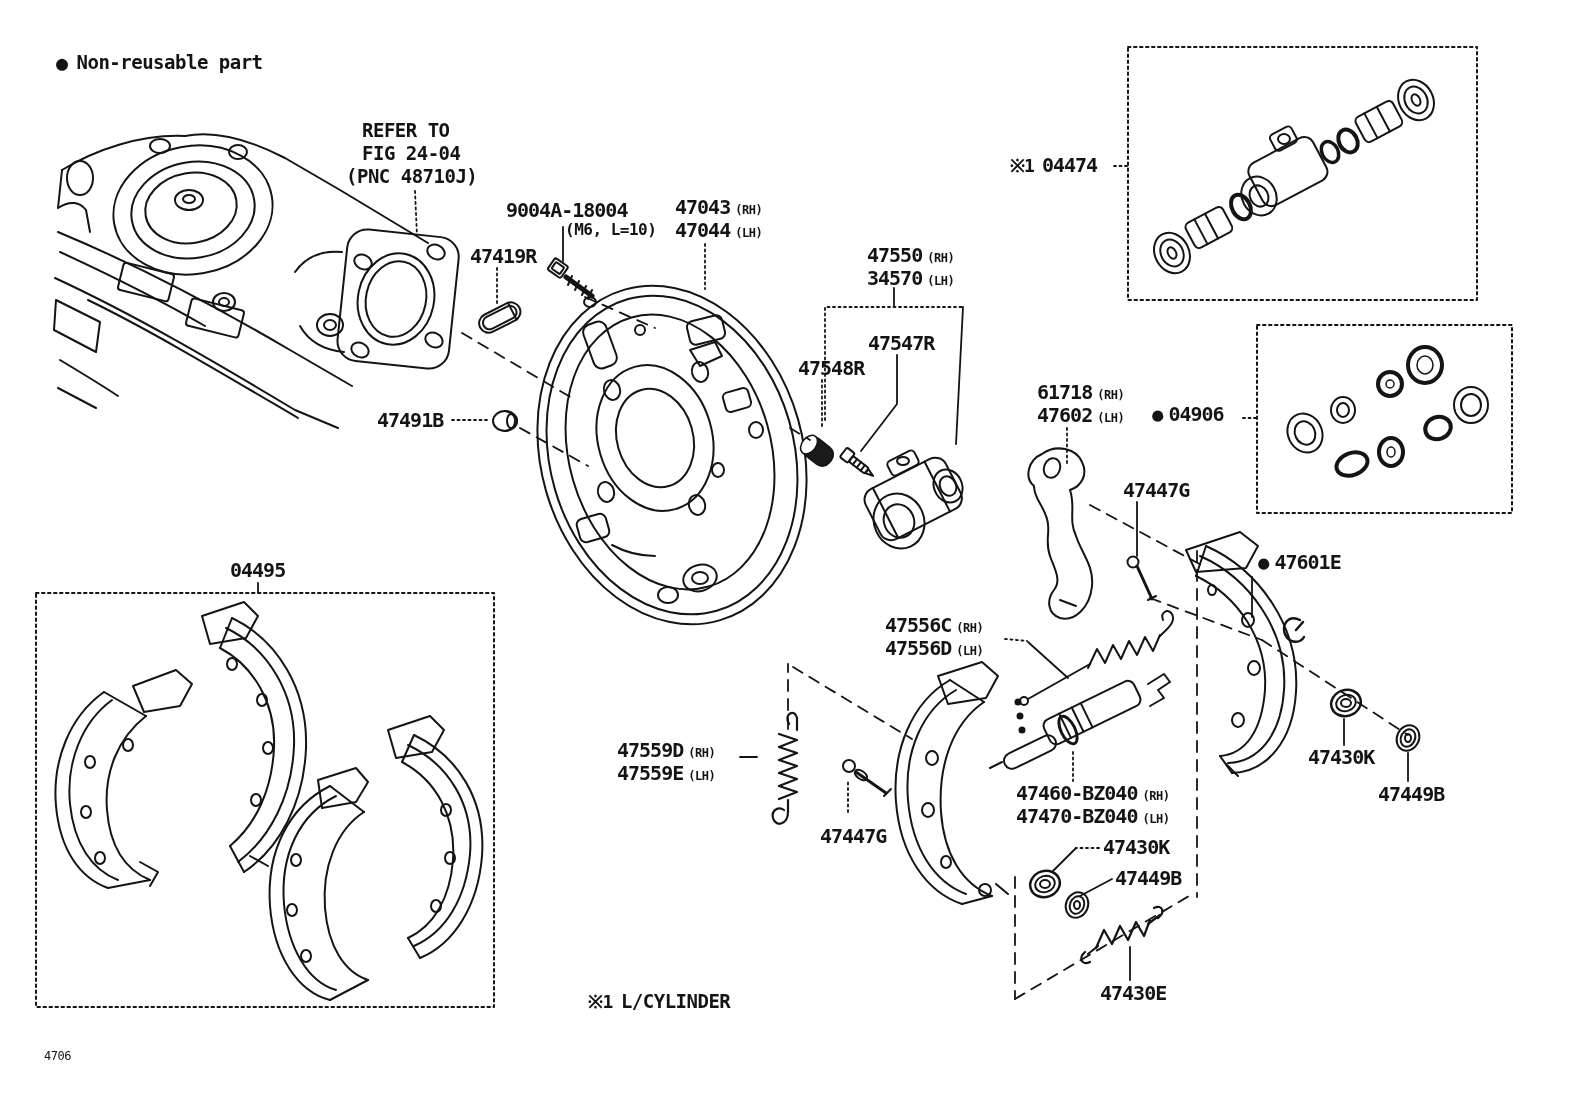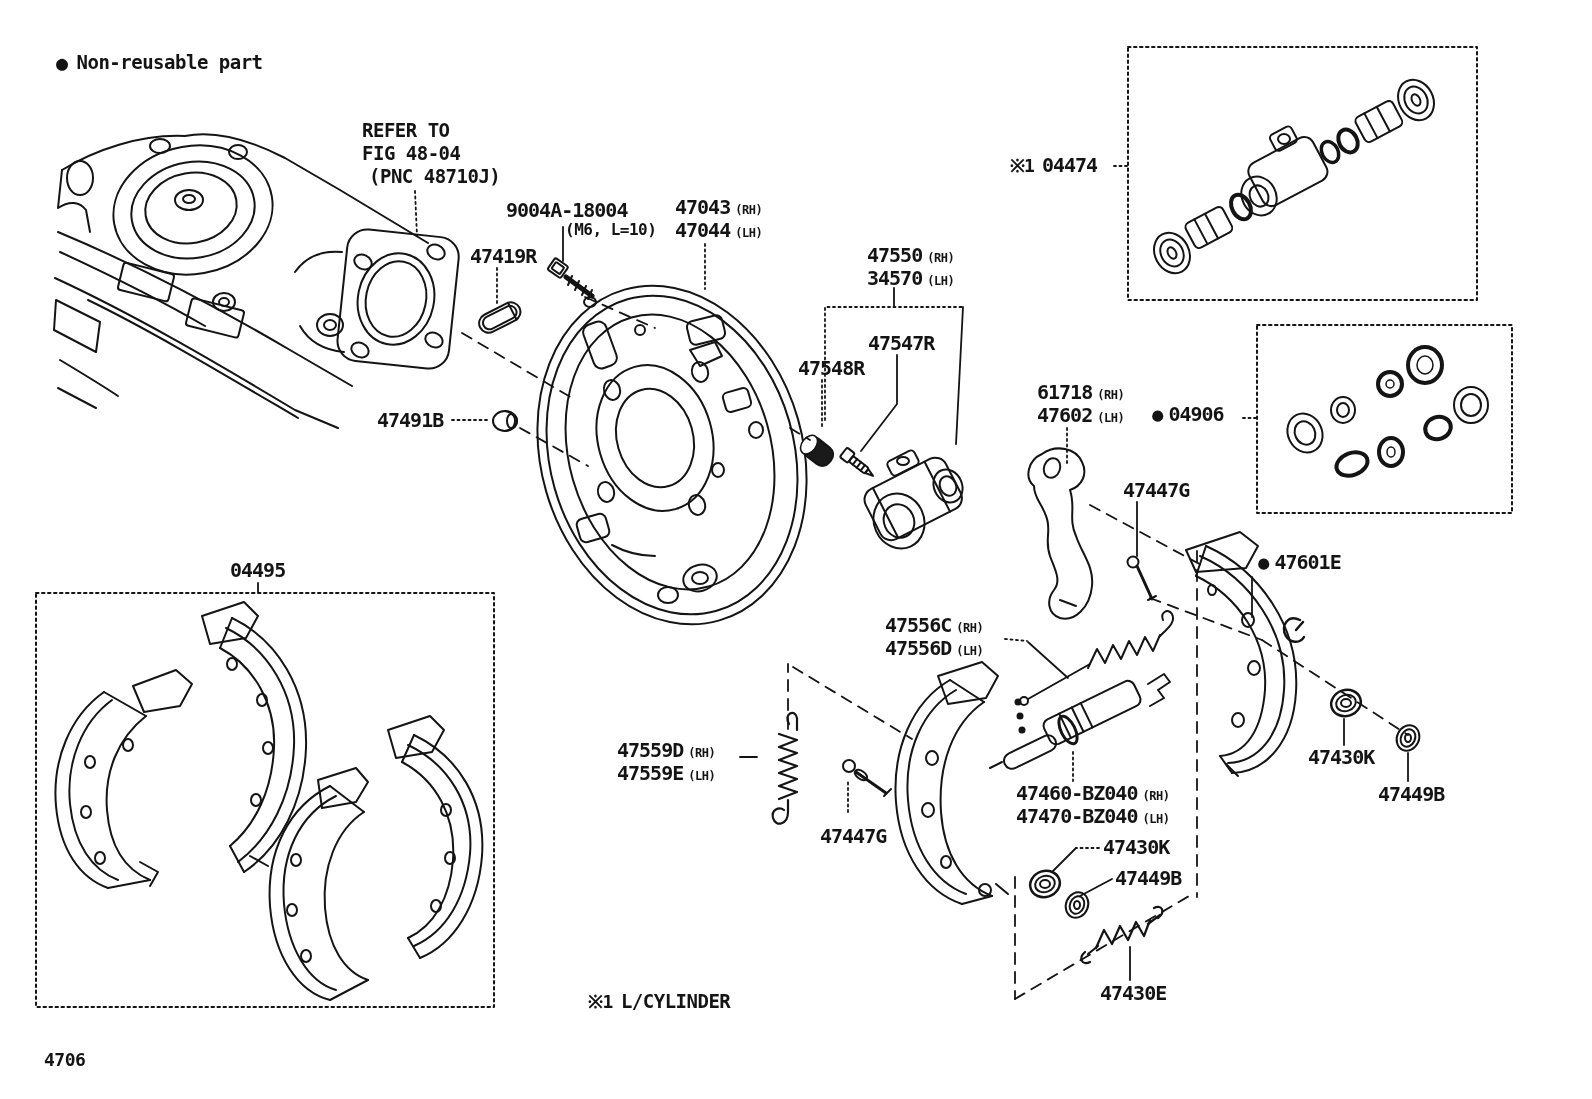--- a/index.html
+++ b/index.html
@@ -10,21 +10,21 @@
        white-space:nowrap;color:var(--ink,#141414);}
   .lbl .sfx{font-size:12px;letter-spacing:-0.5px;margin-left:5px;}
   .lbl .blt{font-size:19px;margin-right:6px;}
   .lbl .pfx{font-size:18px;margin-right:8px;}
   .s19{font-size:19px;letter-spacing:-0.5px;}
   .s16{font-size:16px;letter-spacing:-0.5px;text-align:right;}
   .legend{position:absolute;left:56px;top:51px;font-weight:700;font-size:19px;letter-spacing:-0.5px;white-space:nowrap;}
   .legend .blt{font-size:20px;margin-right:9px;vertical-align:-1px;}
   .footer-r{position:absolute;left:1452px;top:1104px;font-family:"Liberation Sans",sans-serif;
             font-weight:600;font-size:17px;letter-spacing:1px;color:#1d1d1d;}
-  .footer-l{position:absolute;left:44px;top:1049px;font-weight:700;font-size:18px;letter-spacing:-0.5px;}
+  .footer-l{position:absolute;left:44px;top:1049px;font-weight:400;font-size:12px;letter-spacing:-0.5px;}
 </style>
 </head>
 <body>
 
 <div id="stage">
 
 <svg id="art" width="1592" height="1099" viewBox="0 0 1592 1099" stroke="#141414" fill="none" stroke-width="2" stroke-linecap="round" stroke-linejoin="round">
 
   <g stroke-dasharray="2.5 3.5" stroke-width="2">
     <rect x="1128" y="47" width="349" height="253"></rect>
@@ -408,22 +408,22 @@
     <line x1="788" y1="729" x2="788" y2="664"></line>
     <line x1="793" y1="667" x2="912" y2="739"></line>
   </g>
 </svg>
 
 <div class="legend">
   <span class="blt">●</span><span>Non-reusable part</span>
 </div>
 
 <div class="lbl s19" style="left:362px;top:121px">REFER TO</div>
-<div class="lbl s19" style="left:362px;top:144px">FIG 48-04</div>
-<div class="lbl s19" style="left:369px;top:167px">(PNC 48710J)</div>
+<div class="lbl s19" style="left:362px;top:144px">FIG 24-04</div>
+<div class="lbl s19" style="left:346px;top:167px">(PNC 48710J)</div>
 
 <div class="lbl" style="left:506px;top:200px">9004A-18004</div>
 <div class="lbl s16" style="left:565px;top:222px">(M6, L=10)</div>
 <div class="lbl" style="left:470px;top:246px">47419R</div>
 
 <div class="lbl" style="left:675px;top:197px"><span>47043</span><span class="sfx">(RH)</span></div>
 <div class="lbl" style="left:675px;top:220px"><span>47044</span><span class="sfx">(LH)</span></div>
 
 <div class="lbl" style="left:867px;top:245px"><span>47550</span><span class="sfx">(RH)</span></div>
 <div class="lbl" style="left:867px;top:268px"><span>34570</span><span class="sfx">(LH)</span></div>

